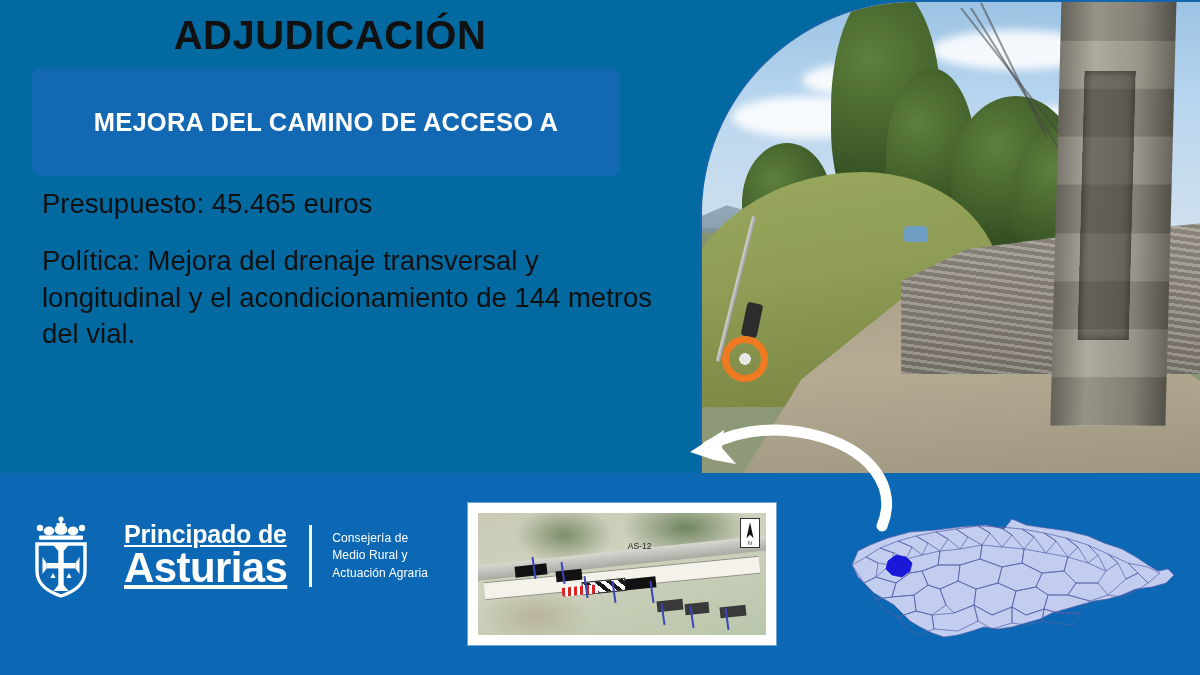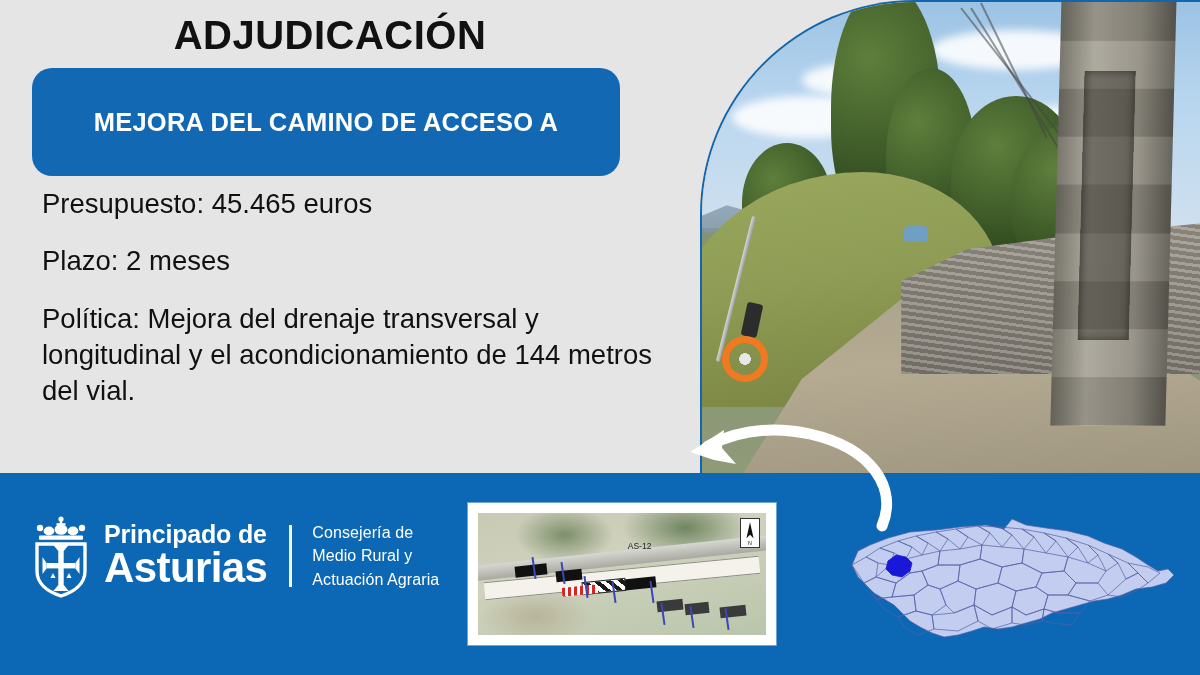--- a/index.html
+++ b/index.html
@@ -4,21 +4,21 @@
 <style>
   * { box-sizing: border-box; margin: 0; padding: 0; }
   html, body {
     width: 1200px; height: 675px;
     overflow: hidden;
     font-family: "Liberation Sans", sans-serif;
   }
   #root {
     position: relative;
     width: 1200px; height: 675px;
-    background: #e5e5e5;
+    background: #0369a1;
   }
 
   
   #photo-wrap {
     position: absolute;
     left: 700px; top: 0px;
     width: 500px; height: 473px;
     border-top-left-radius: 215px;
     overflow: hidden;
     border-left: 2px solid #1266ae;
@@ -116,21 +116,21 @@
     text-align: center;
     font-size: 40px; font-weight: bold; letter-spacing: .5px;
     color: #111; font-family: "Liberation Sans", sans-serif;
   }
 
   
   #headline-box {
     position: absolute; left: 32px; top: 68px;
     width: 588px; height: 108px;
     background: #1268b3;
-    border-radius: 20px;
+    border-radius: 10px;
     display: flex; align-items: center; justify-content: center;
     padding: 4px 14px;
   }
   #headline-text {
     color: #fff; font-weight: bold; font-size: 25.5px;
     line-height: 1.42; text-align: center; letter-spacing: .2px;
   }
 
   
   #details {
@@ -150,29 +150,29 @@
     width: 1200px; height: 202px;
     background: #0c68b4;
   }
 
   
   #logo {
     position: absolute; left: 28px; top: 40px;
     display: flex; align-items: center;
   }
   #shield-wrap { width: 66px; height: 86px; position: relative; }
-  #logo-words { margin-left: 10px; color: #fff; }
+  #logo-words { margin-left: 30px; color: #fff; text-decoration: underline; }
   #logo-line1 { font-size: 25px; font-weight: bold; line-height: 1.02; letter-spacing: -.2px;}
   #logo-line2 { font-size: 42px; font-weight: bold; line-height: 1.02; letter-spacing: -.6px;}
   #logo-divider {
     width: 3px; height: 62px; background:#fff; margin-left: 22px; margin-right: 20px;
     opacity:.95;
   }
   #consejeria {
-    color:#fff; font-size: 16px; line-height: 1.45; letter-spacing: .1px;
+    color:#fff; font-size: 12px; line-height: 1.45; letter-spacing: .1px;
   }
 
   
   #plan-map {
     position: absolute; left: 468px; top: 503px;
     width: 308px; height: 142px;
     background: #fff; padding: 10px;
     box-shadow: 0 0 0 1px rgba(255,255,255,.4);
   }
   #plan-canvas {
@@ -279,24 +279,20 @@
   <div id="headline-box">
     <div id="headline-text">
       <span>MEJORA DEL CAMINO DE ACCESO A</span><br>
     </div>
   </div>
 
   <div id="details">
     <div class="detail-row">
       <span class="k">Presupuesto:</span>
       <span class="v">45.465 euros</span>
-    </div>
-    <div class="detail-row">
-      <span class="k">Plazo:</span>
-      <span class="v">2 meses</span>
     </div>
     <div class="detail-row" id="row-actuacion">
       <span class="k">Política:</span>
       <span class="v">Mejora del drenaje transversal y longitudinal y el acondicionamiento de 144 metros del vial.</span>
     </div>
   </div>
 
   <div id="footer">
 
     <div id="logo">

